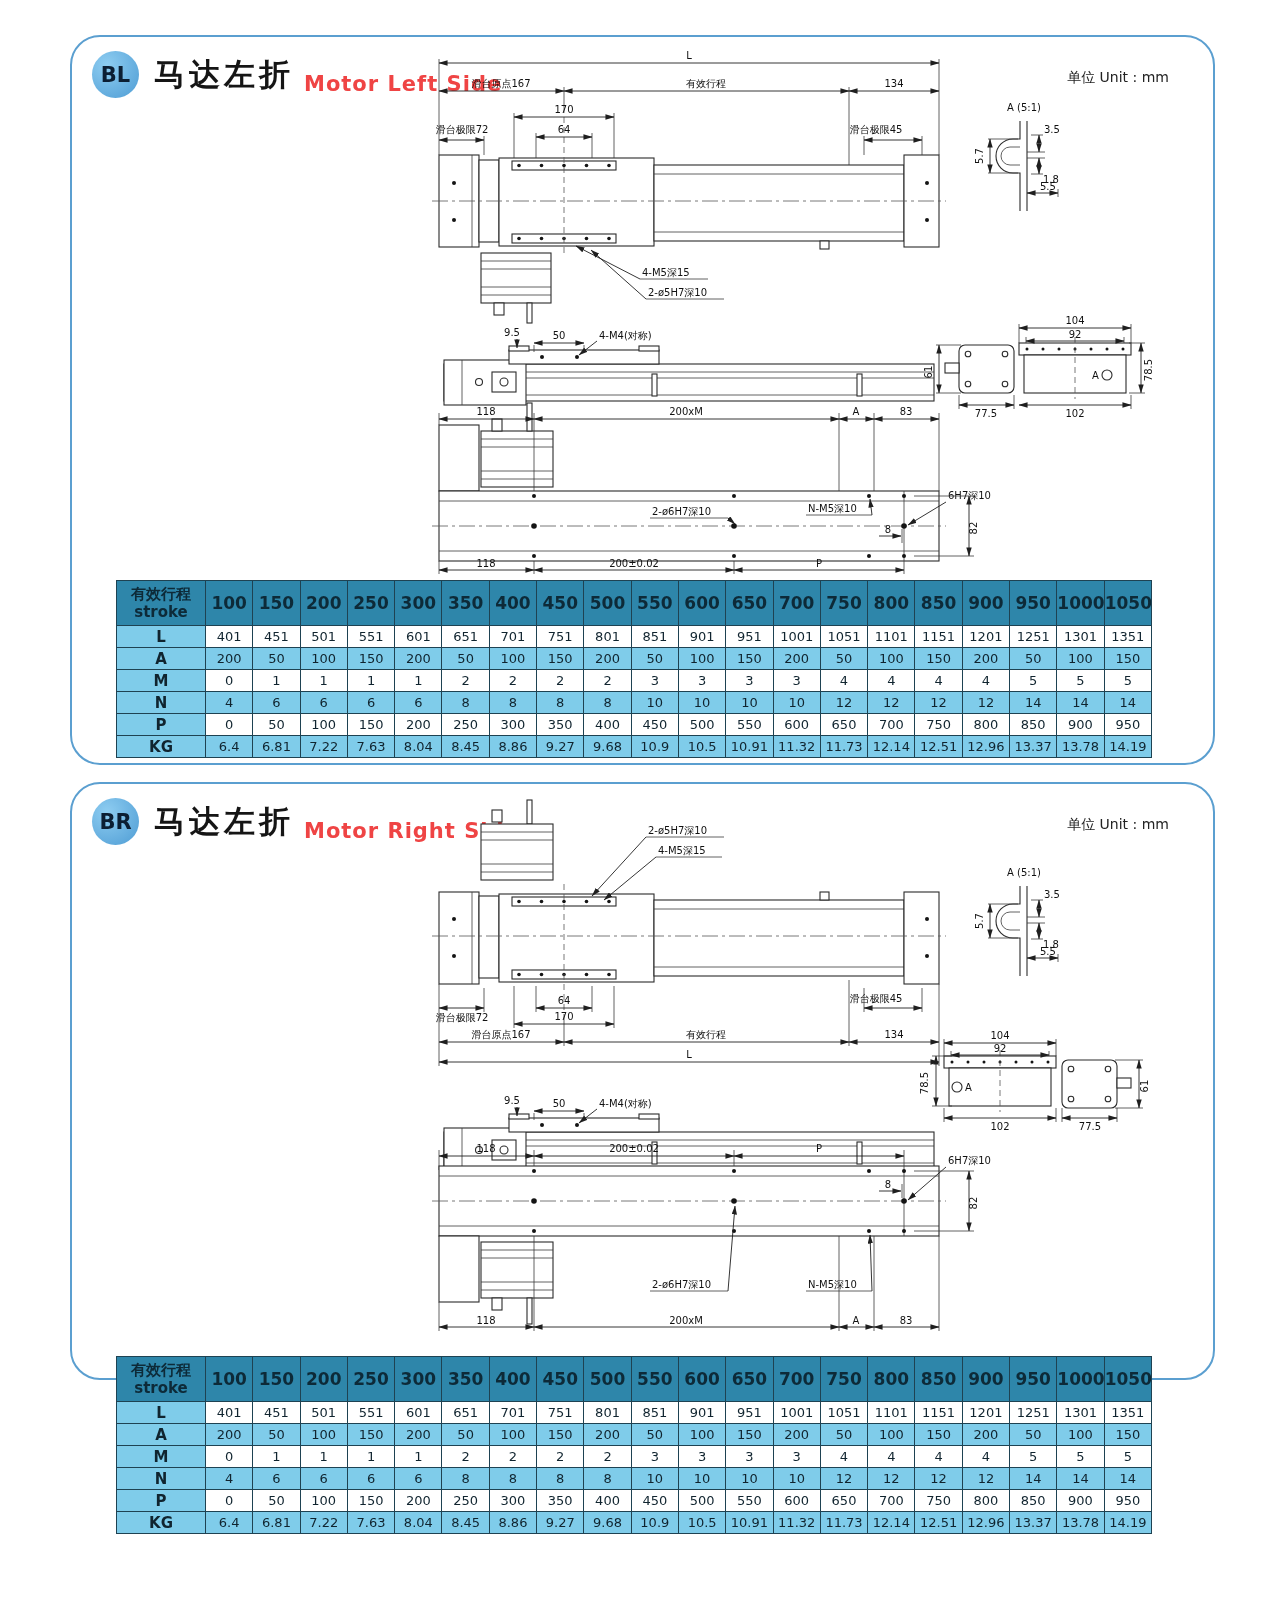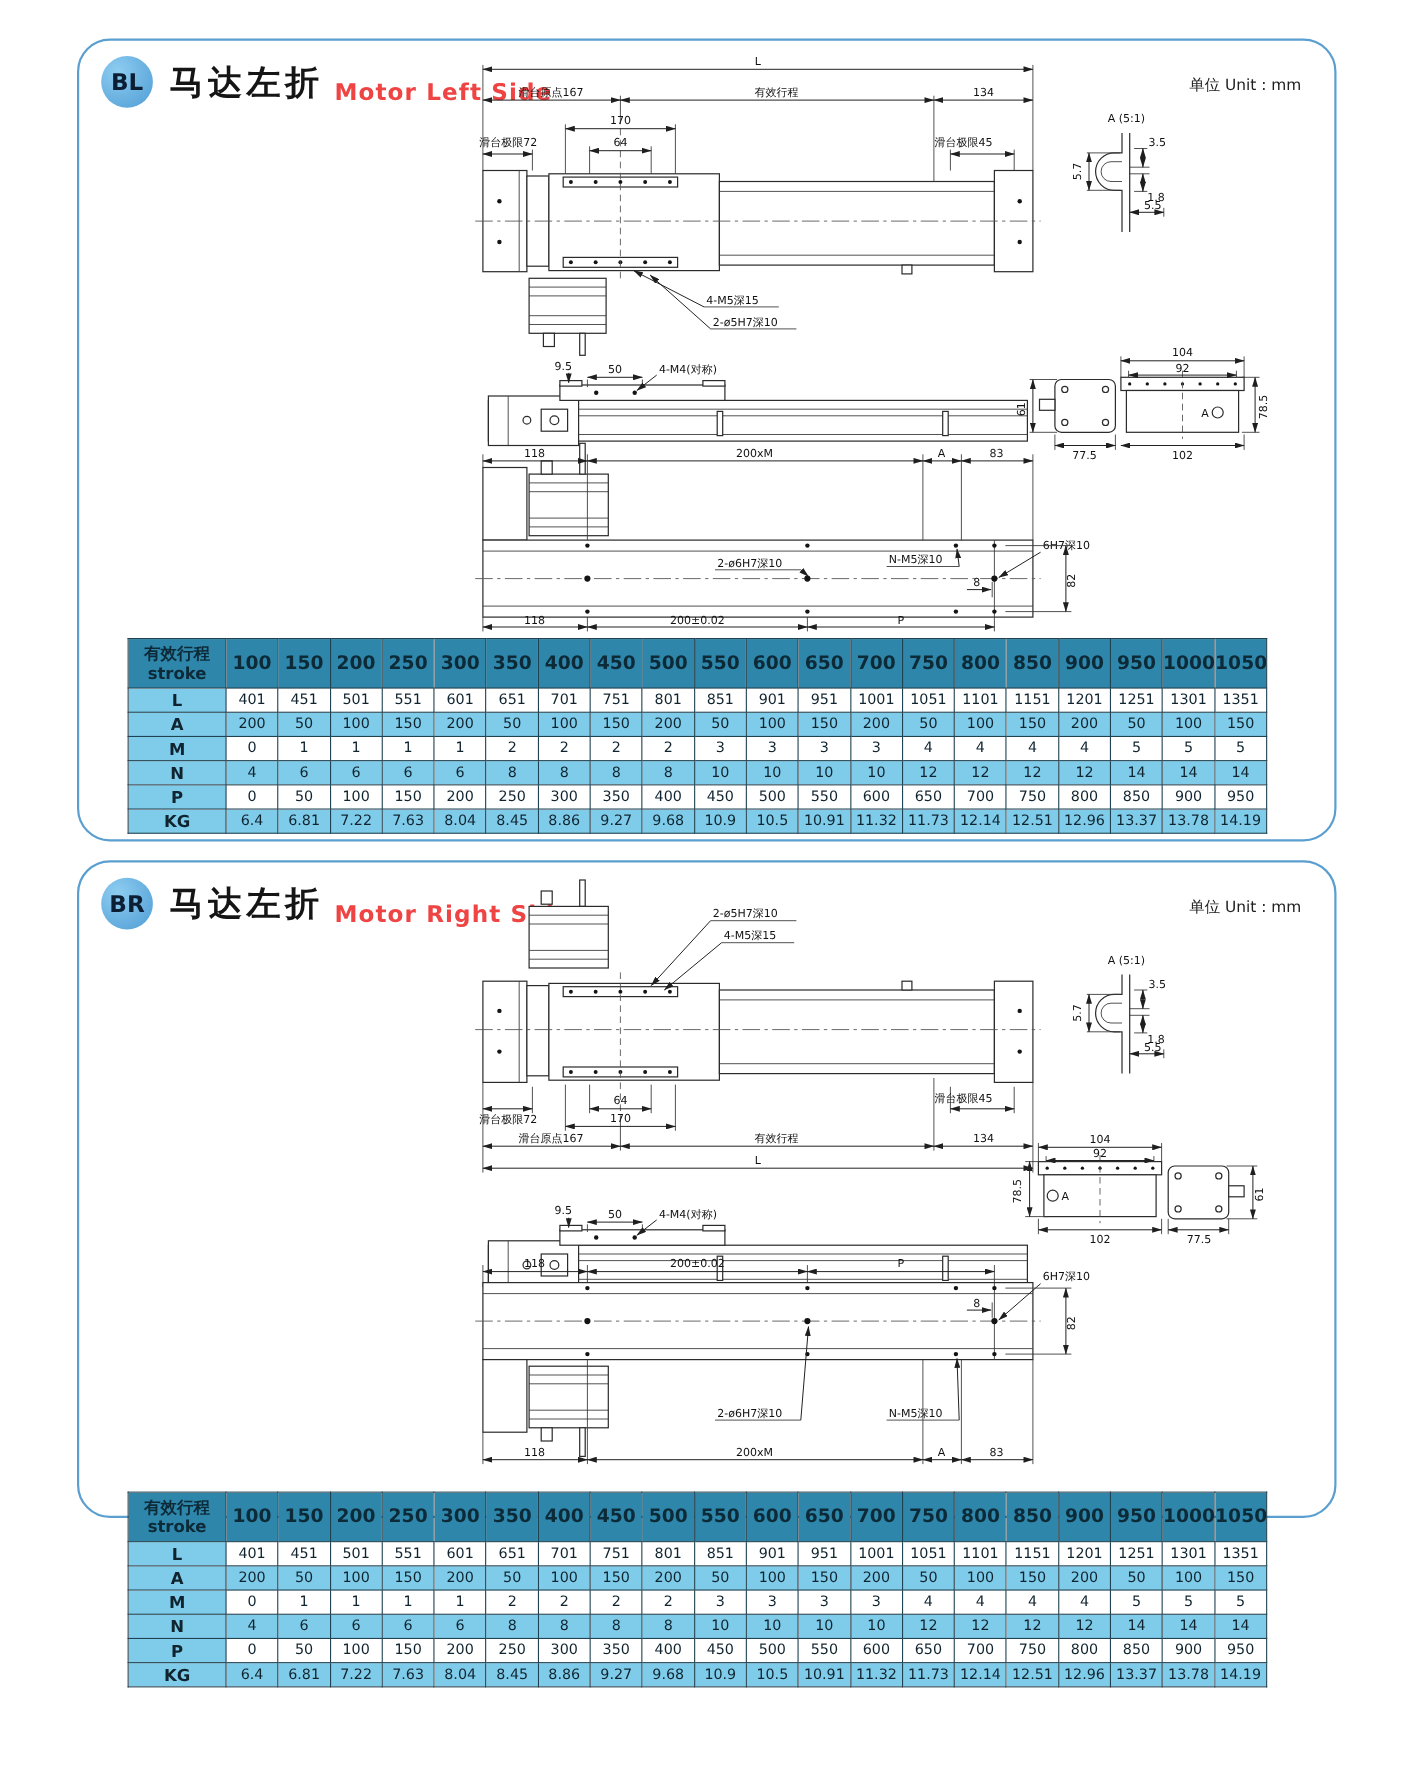--- a/index.html
+++ b/index.html
@@ -10,21 +10,21 @@
   #panel-bl{top:35px;height:730px;}
   #panel-br{top:782px;height:598px;}
   .hdr{position:absolute;left:20px;top:14px;display:flex;align-items:center;gap:15px;}
   .badge{width:47px;height:47px;border-radius:50%;
          background:radial-gradient(circle at 32% 30%,#8ecdf1,#4e9cd4);
          color:#0b1e33;font-size:21px;font-weight:bold;
          display:flex;align-items:center;justify-content:center;flex:0 0 auto;}
   .titles{display:flex;align-items:flex-end;gap:10px;}
   .title-zh{font-size:31px;font-weight:bold;color:#151515;letter-spacing:4px;}
   .title-en{font-size:21px;font-weight:bold;color:#ef4444;letter-spacing:1px;}
-  .unit{position:absolute;right:30px;top:32px;font-size:14px;color:#222;}
+  .unit{position:absolute;right:44px;top:32px;font-size:14px;color:#222;}
   .drawing{position:absolute;}
   #draw-bl{left:352px;top:6px;width:790px;height:535px;}
   #draw-br{left:352px;top:12px;width:790px;height:550px;}
 
   
   .drawing .ol{fill:#ffffff;stroke:#2b2b2b;stroke-width:1.1;}
   .drawing .oln{fill:none;stroke:#2b2b2b;stroke-width:1.1;}
   .drawing .thin{fill:none;stroke:#3a3a3a;stroke-width:0.8;}
   .drawing .dim{fill:none;stroke:#1f1f1f;stroke-width:0.9;}
   .drawing .cl{fill:none;stroke:#555;stroke-width:0.8;stroke-dasharray:16 4 3 4;}

